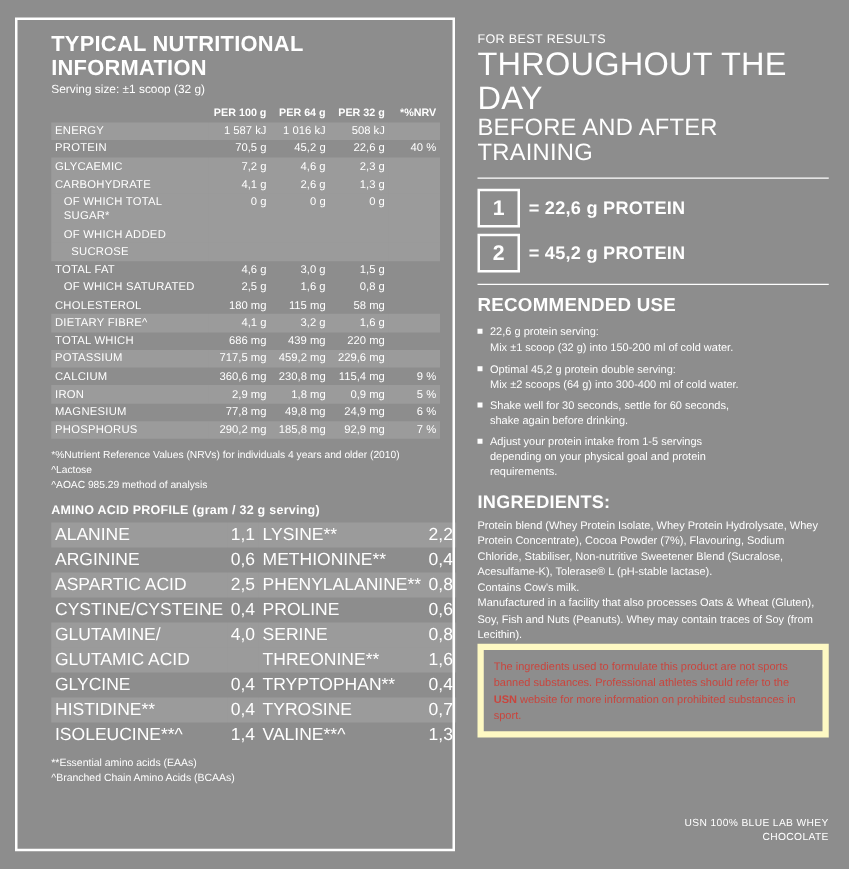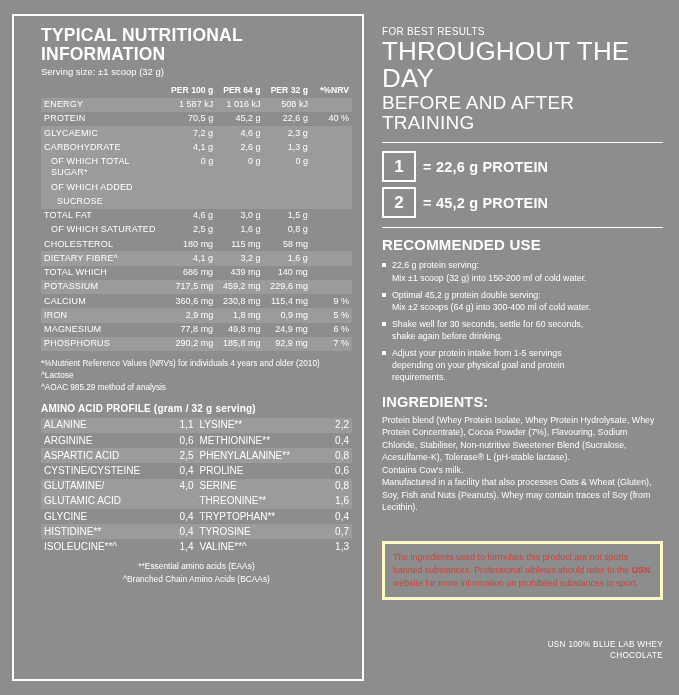--- a/index.html
+++ b/index.html
@@ -24,25 +24,25 @@
   table.nut td.lbl{text-align:left;width:40%;letter-spacing:.2px;}
   table.nut td.num{text-align:right;width:15%;white-space:nowrap;}
   table.nut td.nrv{text-align:right;width:13%;white-space:nowrap;}
   .hdrrow td{font-weight:bold;font-size:8.6px;padding-bottom:3px;}
   tr.band td{background:rgba(255,255,255,0.13);}
   .indent1{padding-left:10px !important;}
   .indent2{padding-left:16px !important;}
 
   .foot{font-size:8.2px;line-height:1.45;margin-top:7px;}
   .aa-title{font-size:10px;font-weight:bold;margin:9px 0 4px 0;letter-spacing:.2px;}
-  table.aa{width:100%;border-collapse:collapse;font-size:10px;line-height:1.2;}
+  table.aa{width:100%;border-collapse:collapse;font-size:14px;line-height:1.2;}
   table.aa td{padding:1.6px 3px;}
   table.aa td.n{text-align:right;white-space:nowrap;width:10%;}
   table.aa td.l{width:40%;}
-  .aafoot{font-size:8.4px;line-height:1.45;margin-top:6px;text-align:center;}
+  .aafoot{font-size:8.4px;line-height:1.45;margin-top:6px;}
 
   
   .best{font-size:10px;letter-spacing:.3px;margin:0 0 1px 0;}
   .thru{font-size:26px;line-height:1.05;margin:0;letter-spacing:.2px;}
   .thru2{font-size:19px;line-height:1.05;margin:0 0 10px 0;letter-spacing:.2px;}
 
   .scoopline{display:flex;align-items:center;gap:7px;margin:5px 0;}
   .scoopbox{
     border:2px solid #ffffff;width:30px;height:27px;display:flex;align-items:center;justify-content:center;
     font-size:17px;font-weight:bold;line-height:1;
@@ -52,26 +52,26 @@
 
   h2{font-size:15px;font-weight:bold;margin:0 0 6px 0;letter-spacing:.2px;}
   ul.rec{list-style:none;margin:0;padding:0;font-size:8.8px;line-height:1.38;}
   ul.rec li{position:relative;padding-left:10px;margin-bottom:5px;}
   ul.rec li:before{content:"";position:absolute;left:0;top:4px;width:4px;height:4px;background:#ffffff;}
 
   h3{font-size:14.5px;font-weight:bold;margin:10px 0 4px 0;letter-spacing:.2px;}
   p.body{font-size:8.8px;line-height:1.42;margin:0;}
 
   .warn{
-    border:3px solid #fef9c3;color:#c9453e;font-size:8.8px;line-height:1.45;
-    padding:7px 8px;margin-top:28px;background:transparent;
+    border:5px solid #fef9c3;color:#c9453e;font-size:8.8px;line-height:1.45;
+    padding:7px 8px;margin-top:2px;background:transparent;
   }
   .warn .usn{font-weight:bold;}
 
-  .brand{position:absolute;right:4px;bottom:20px;text-align:right;font-size:8.2px;line-height:1.35;letter-spacing:.3px;}
+  .brand{position:absolute;right:4px;bottom:6px;text-align:right;font-size:8.2px;line-height:1.35;letter-spacing:.3px;}
 </style>
 </head>
 <body>
 
 <div class="page">
 
   <div class="left">
     <h1 class="title">TYPICAL NUTRITIONAL INFORMATION</h1>
     <p class="serving">Serving size: ±1 scoop (32 g)</p>
 
@@ -158,21 +158,21 @@
             <td class="lbl">DIETARY FIBRE^</td>
             <td class="num">4,1 g</td>
             <td class="num">3,2 g</td>
             <td class="num">1,6 g</td>
             <td class="nrv"></td>
           </tr>
           <tr>
             <td class="lbl">TOTAL WHICH</td>
             <td class="num">686 mg</td>
             <td class="num">439 mg</td>
-            <td class="num">140 mg</td>
+            <td class="num">220 mg</td>
             <td class="nrv"></td>
           </tr>
           <tr class="band">
             <td class="lbl">POTASSIUM</td>
             <td class="num">717,5 mg</td>
             <td class="num">459,2 mg</td>
             <td class="num">229,6 mg</td>
             <td class="nrv"></td>
           </tr>
           <tr>

